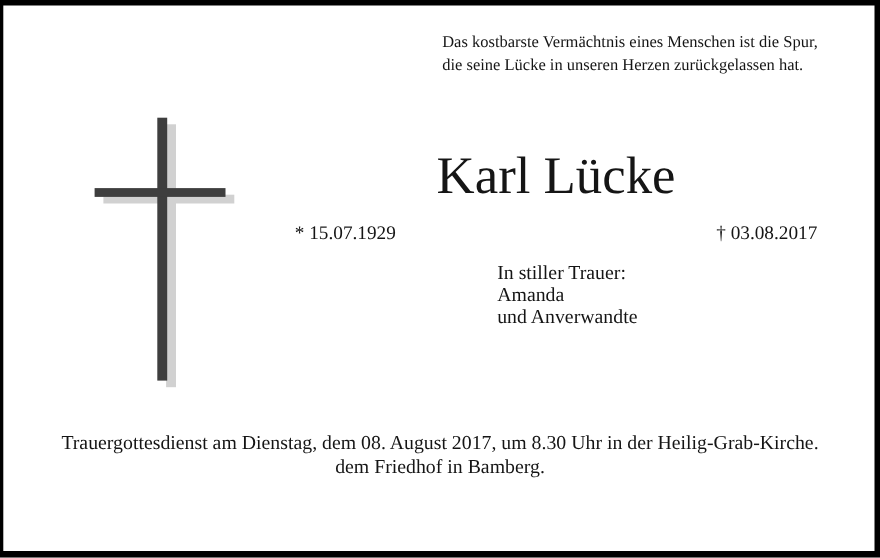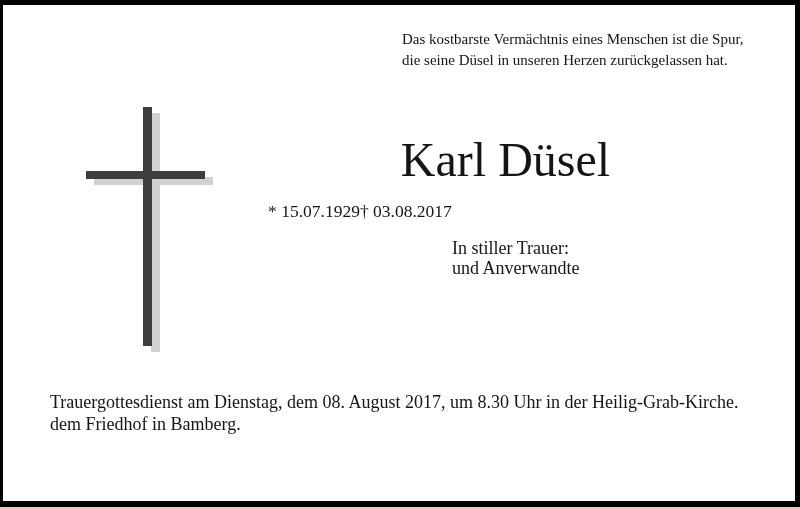--- a/index.html
+++ b/index.html
@@ -59,21 +59,21 @@
     font-weight: normal;
     white-space: nowrap;
   }
   
   .dates {
     position: absolute;
     left: 268px;
     top: 201px;
     width: 475px;
     display: flex;
-    justify-content: flex-start;
+    justify-content: space-between;
     font-size: 17.5px;
     line-height: 21px;
     white-space: nowrap;
   }
   
   .mourners {
     position: absolute;
     left: 452px;
     top: 238px;
     font-size: 18px;
@@ -81,58 +81,60 @@
     white-space: nowrap;
   }
   
   .funeral {
     position: absolute;
     left: 50px;
     top: 392px;
     width: 700px;
     font-size: 18px;
     line-height: 21.6px;
+    text-align: center;
   }
   .funeral .fl { white-space: nowrap; }
   .funeral .ws { word-spacing: 2.2px; }
   
   .cross { position: absolute; left: 0; top: 0; }
   .cross div { position: absolute; }
   .cross .sv { left: 151px; top: 113px; width: 9px;  height: 239px; background: var(--cross-shadow); }
   .cross .sh { left: 94px;  top: 177px; width: 119px; height: 8px;  background: var(--cross-shadow); }
   .cross .bv { left: 143px; top: 107px; width: 9px;  height: 239px; background: var(--cross); }
   .cross .bh { left: 86px;  top: 171px; width: 119px; height: 8px;  background: var(--cross); }
 </style>
 </head>
 <body>
 
 <div class="page">
 
   <div class="epigraph">
     <div>Das kostbarste Vermächtnis eines Menschen ist die Spur,</div>
-    <div>die seine Düsel in unseren Herzen zurückgelassen hat.</div>
+    <div>die seine Lücke in unseren Herzen zurückgelassen hat.</div>
   </div>
 
   <div class="cross" aria-hidden="true">
     <div class="sv"></div>
     <div class="sh"></div>
     <div class="bv"></div>
     <div class="bh"></div>
   </div>
 
 
-  <h1 class="name">Karl Düsel</h1>
+  <h1 class="name">Karl Lücke</h1>
 
   <div class="dates">
     <div><span>*</span> <span>15.07.1929</span></div>
     <div><span>†</span> <span>03.08.2017</span></div>
   </div>
 
   <div class="mourners">
     <div>In stiller Trauer:</div>
+    <div>Amanda</div>
     <div>und Anverwandte</div>
   </div>
 
   <div class="funeral">
     <div class="fl">Trauergottesdienst am Dienstag, dem 08. August 2017, um 8.30 Uhr in der Heilig-Grab-Kirche.</div>
     <div>dem Friedhof in Bamberg.</div>
   </div>
 
   <div class="frame"></div>
 

